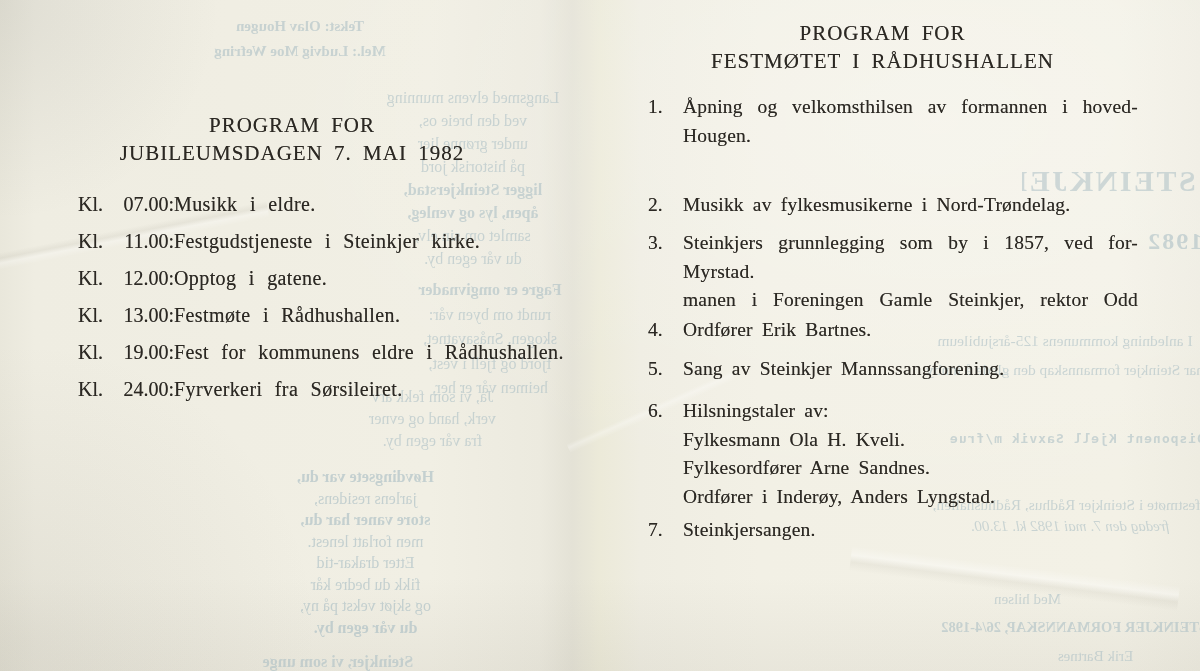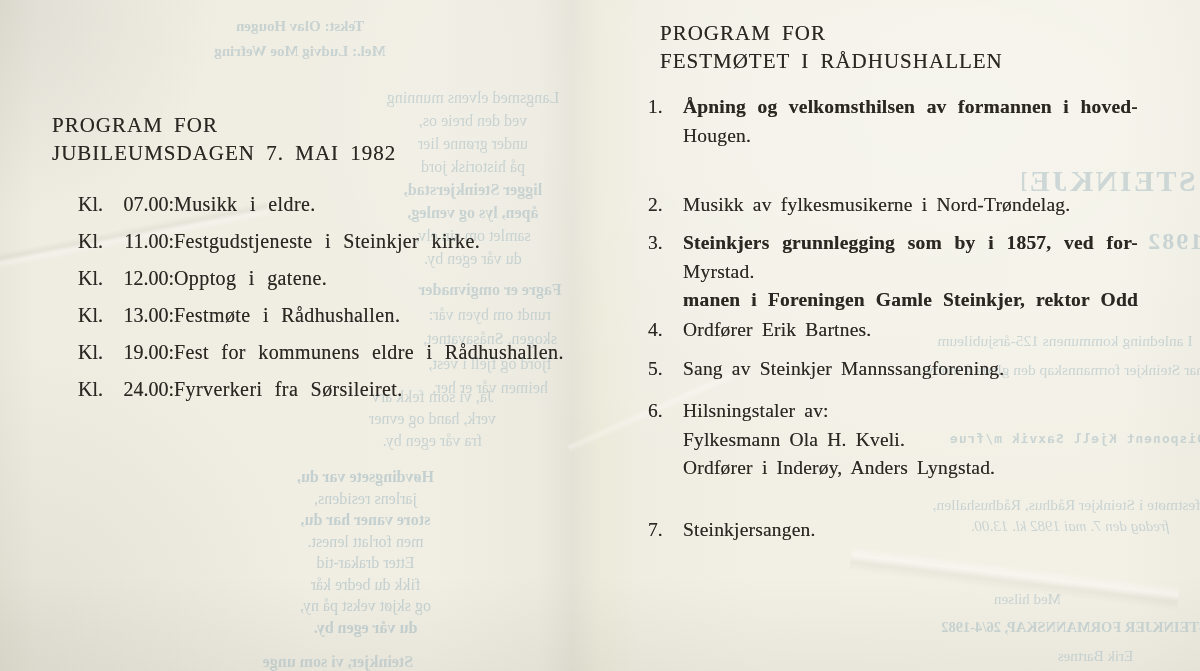--- a/index.html
+++ b/index.html
@@ -19,37 +19,37 @@
   .crease{position:absolute; pointer-events:none;}
   .crease1{left:-30px; top:200px; width:300px; height:70px; transform:rotate(-11deg);
     background:linear-gradient(180deg, transparent 42%, rgba(130,125,110,.09) 50%, rgba(255,255,255,.28) 57%, transparent 66%);}
   .crease2{left:850px; top:530px; width:330px; height:90px; transform:rotate(7deg);
     background:linear-gradient(180deg, transparent 40%, rgba(255,255,255,.35) 50%, rgba(130,125,110,.08) 58%, transparent 68%);}
   .crease3{left:560px; top:380px; width:180px; height:60px; transform:rotate(-24deg);
     background:linear-gradient(180deg, transparent 45%, rgba(255,255,255,.30) 52%, transparent 62%);}
 
   
   .ink{color:var(--ink,#2b2823); text-shadow:0 0 .5px rgba(43,40,35,.55);}
-  .headings{position:absolute; text-align:left;}
+  .headings{position:absolute; text-align:center;}
   .hline{line-height:28px; font-size:21px; letter-spacing:1px; word-spacing:5px; white-space:nowrap;}
 
   .left-headings{left:52px; top:111px; width:480px;}
   .schedule{position:absolute; left:62px; top:192px; width:505px;text-align:right;}
   .sched-row{display:flex; height:37px; line-height:24px; font-size:20px;}
   .kl{width:41px; flex:none;}
   .time{width:65px; flex:none;margin-left:6px;}
   .event{word-spacing:7px; letter-spacing:.4px; white-space:nowrap;}
 
   .right-headings{left:660px; top:19px; width:445px;}
   .items{position:absolute; left:648px; top:0; width:490px; height:671px;}
   .item{position:absolute; display:flex; width:490px; font-size:19.5px;}
   .num{width:35px; flex:none; line-height:28.5px;}
   .itext{width:455px;}
   .ln{line-height:28.5px; word-spacing:4px; letter-spacing:.2px;}
-  .jst{text-align:justify; text-align-last:justify;font-weight:bold;}
+  .jst{text-align:justify; text-align-last:justify;}
 
   
   .ghost{position:absolute; transform:scaleX(-1); color:var(--ghost,#a7bcc3);
          opacity:.55; filter:blur(.45px); text-align:center;}
   .gline{white-space:nowrap;}
   .gbold{font-weight:bold;}
   .ghost-title-clip{position:absolute; left:1022px; top:164px; width:174px; height:48px; overflow:hidden;}
   .ghost-title-inner{position:absolute; right:0; top:0; white-space:nowrap; transform:scaleX(-1);
          color:var(--ghost,#a7bcc3); opacity:.5; filter:blur(.5px);
          font-size:30px; letter-spacing:2.5px; font-weight:bold;}
@@ -209,20 +209,21 @@
         <span class="num">5.</span>
         <div class="itext">
           <div class="ln">Sang av Steinkjer Mannssangforening.</div>
         </div>
       </div>
       <div class="item" style="top:397px;">
         <span class="num">6.</span>
         <div class="itext">
           <div class="ln">Hilsningstaler av:</div>
           <div class="ln">Fylkesmann Ola H. Kveli.</div>
+          <div class="ln">Fylkesordfører Arne Sandnes.</div>
           <div class="ln">Ordfører i Inderøy, Anders Lyngstad.</div>
         </div>
       </div>
       <div class="item" style="top:516px;">
         <span class="num">7.</span>
         <div class="itext">
           <div class="ln">Steinkjersangen.</div>
         </div>
       </div>
     </div>

